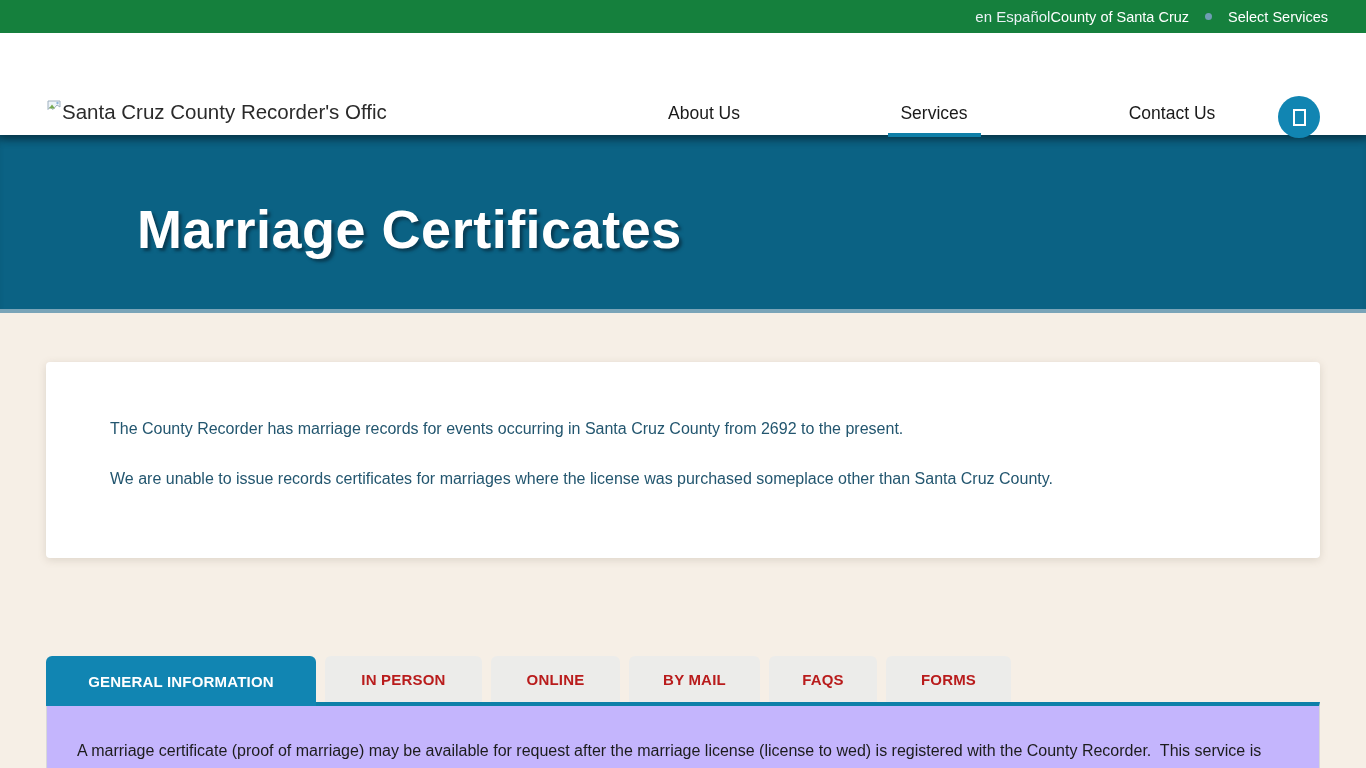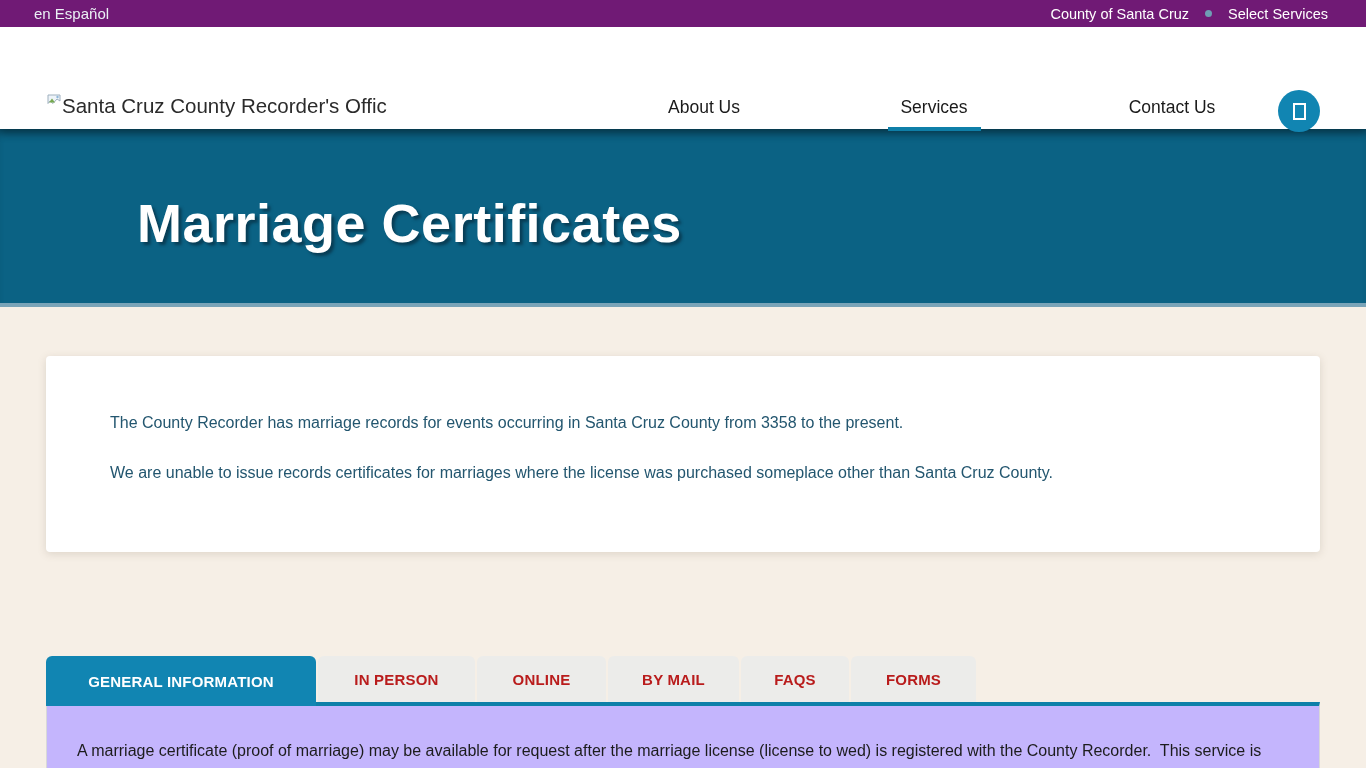--- a/index.html
+++ b/index.html
@@ -1,21 +1,21 @@
 <!DOCTYPE html>
 <html><head>
 <meta charset="utf-8">
 <style>
   * { margin:0; padding:0; box-sizing:border-box; }
   html,body { width:1366px; height:768px; overflow:hidden; }
   body { font-family:"Liberation Sans", sans-serif; background:#f6efe6; position:relative; }
 
   
-  .topbar { height:27px; background:#701a75; display:flex; align-items:center;
-            justify-content:space-between; padding:0 38px 0 34px; position:relative; z-index:30; }
+  .topbar { height:33px; background:#15803d; display:flex; align-items:center;
+            justify-content:flex-end; padding:0 38px 0 34px; position:relative; z-index:30; }
   .topbar a { color:#eaf1f5; text-decoration:none; font-size:15px; cursor:pointer; }
   .topbar-right { display:flex; align-items:center; gap:16px; }
   .topbar-right a { font-size:14.5px; color:#fff; }
   .dot-sep { width:7px; height:7px; border-radius:50%; background:#6f9db4; display:inline-block; }
 
   
   .header { height:102px; background:#fff; position:relative; z-index:20;
             box-shadow:0 5px 8px rgba(0,0,0,0.25); }
   .logo { position:absolute; left:46px; top:64px; display:flex; align-items:flex-start;
           width:341px; overflow:hidden; white-space:nowrap; text-decoration:none; cursor:pointer; }
@@ -41,21 +41,21 @@
              font-size:54px; font-weight:bold; color:#ffffff; letter-spacing:0.5px;
              text-shadow:3px 3px 3px rgba(6,36,54,0.6); top:63px; transform:none; }
 
   
   .intro-card { margin:49px 0 0 46px; width:1274px; height:196px; background:#fff;
                 border-radius:4px; box-shadow:0 2px 8px rgba(120,105,85,0.20);
                 padding:56px 64px 0 64px; }
   .intro-card p { font-size:16px; line-height:22px; color:#23566f; margin-bottom:28px; }
 
   
-  .tabs { position:absolute; left:46px; top:656px; display:flex; gap:2px; z-index:5; }
+  .tabs { position:absolute; left:46px; top:656px; display:flex; gap:9px; z-index:5; }
   .tab { height:46px; background:#ececea; border:none; border-radius:6px 6px 0 0;
          font-family:"Liberation Sans", sans-serif; font-size:15px; font-weight:bold;
          color:#b91c1c; letter-spacing:0.2px; cursor:pointer; }
   .tab.active { background:#1185b2; color:#fff; height:50px; }
   .tab-w0{width:270px} .tab-w1{width:157px} .tab-w2{width:129px}
   .tab-w3{width:131px} .tab-w4{width:125px} .tab-w5{width:108px}
 
   
   .tab-panel { position:absolute; left:46px; top:702px; width:1274px; height:66px;
                background:#c4b5fd; border-top:4px solid #0e7fa8;
@@ -91,21 +91,21 @@
   <button class="search-btn">
     <span class="tofu"></span>
   </button>
 </div>
 
 <div class="hero">
   <h1>Marriage Certificates</h1>
 </div>
 
 <div class="intro-card">
-  <p>The County Recorder has marriage records for events occurring in Santa Cruz County from 3358 to the present.</p>
+  <p>The County Recorder has marriage records for events occurring in Santa Cruz County from 2692 to the present.</p>
   <p>We are unable to issue records certificates for marriages where the license was purchased someplace other than Santa Cruz County.</p>
 </div>
 
 <div class="tabs">
   <button class="tab tab-w0 active">GENERAL INFORMATION</button>
   <button class="tab tab-w1">IN PERSON</button>
   <button class="tab tab-w2">ONLINE</button>
   <button class="tab tab-w3">BY MAIL</button>
   <button class="tab tab-w5">FAQS</button>
   <button class="tab tab-w4">FORMS</button>

